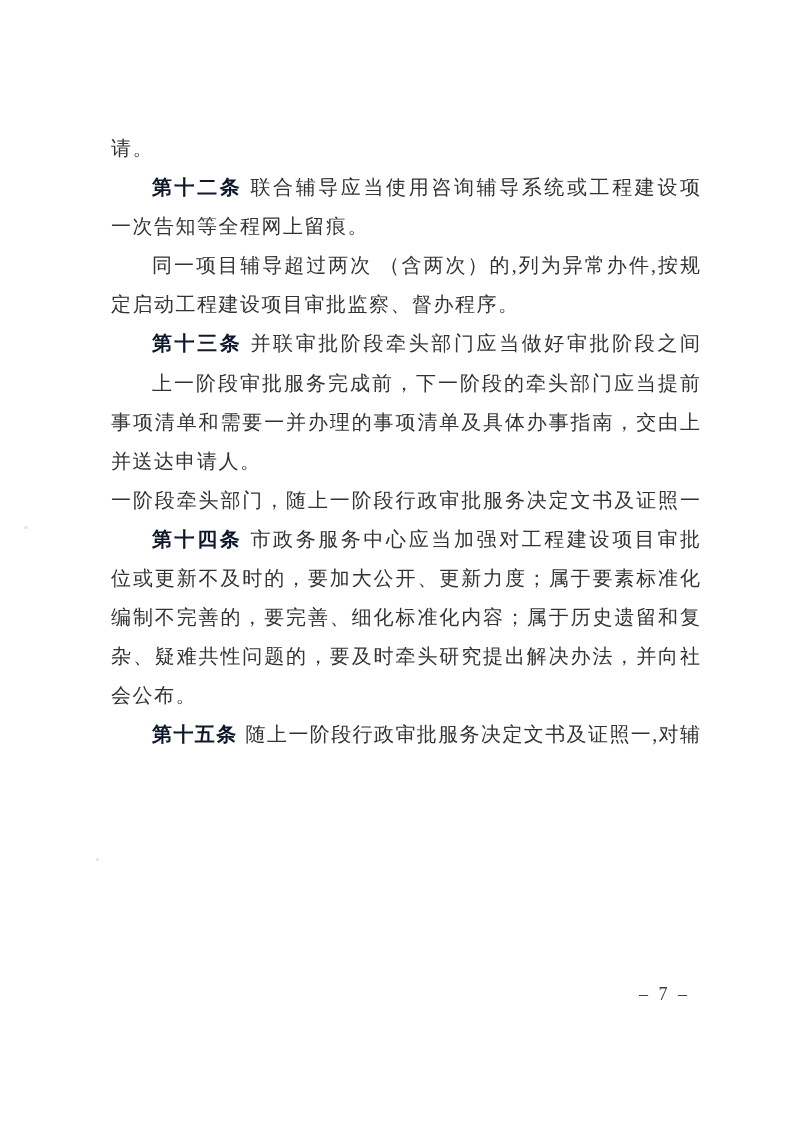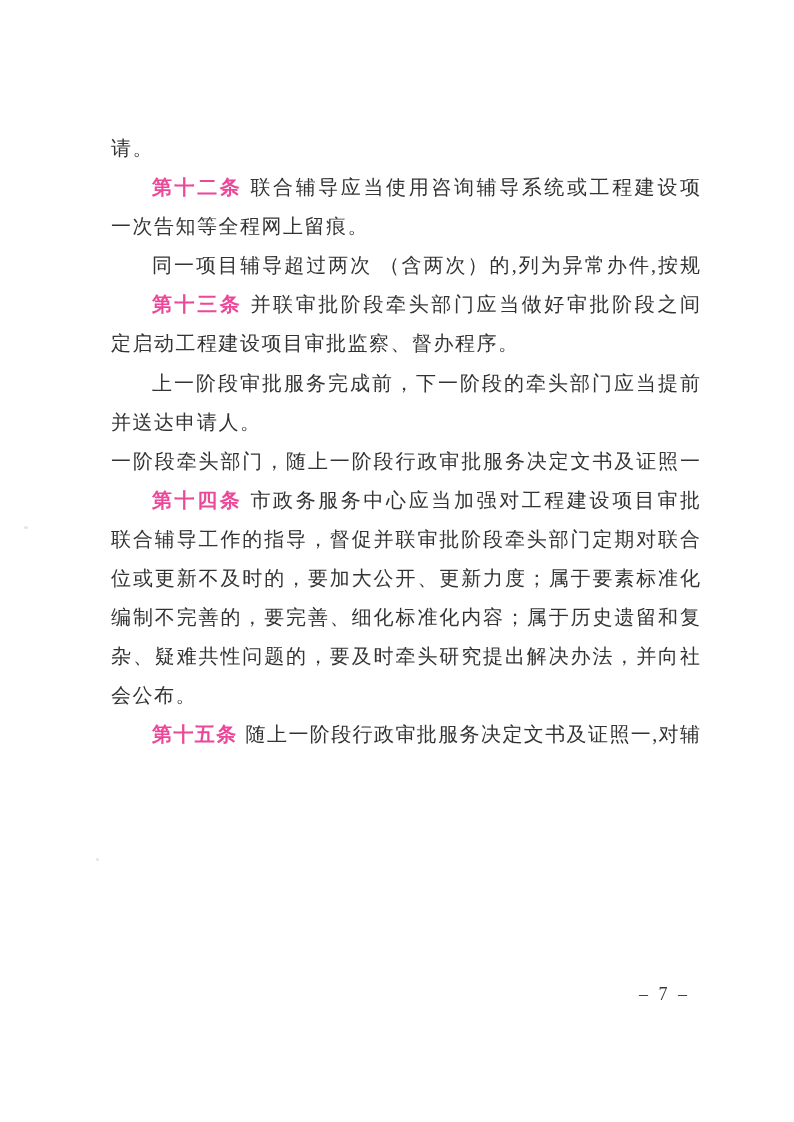--- a/index.html
+++ b/index.html
@@ -35,21 +35,21 @@
   }
   .line:not(.justify) {
     text-align: left;
     letter-spacing: 1.5px;
   }
   .line.indent {
     text-indent: 41px;
   }
   .article-heading {
     font-weight: 700;
-    color: #ec4899;
+    color: #0f172a;
     font-family: "Liberation Sans", "DejaVu Sans", sans-serif;
     margin-right: 8px;
   }
   .article-heading:empty {
     display: none;
     margin-right: 0;
   }
   .footer {
     position: absolute;
     top: 984px;
@@ -71,27 +71,27 @@
 </head>
 <body>
 
 <div class="page">
 
   <div class="content">
     <div class="line"><span>请。</span></div>
     <div class="line indent justify"><span class="article-heading">第十二条</span><span>联合辅导应当使用咨询辅导系统或工程建设项</span></div>
     <div class="line"><span>一次告知等全程网上留痕。</span></div>
     <div class="line indent justify"><span>同一项目辅导超过两次 （含两次）的,列为异常办件,按规</span></div>
+    <div class="line"><span>定启动工程建设项目审批监察、督办程序。</span></div>
     <div class="line indent justify"><span class="article-heading">第十三条</span><span>并联审批阶段牵头部门应当做好审批阶段之间</span></div>
-    <div class="line"><span>定启动工程建设项目审批监察、督办程序。</span></div>
     <div class="line indent justify"><span>上一阶段审批服务完成前，下一阶段的牵头部门应当提前</span></div>
+    <div class="line justify"><span>事项清单和需要一并办理的事项清单及具体办事指南，交由上</span></div>
     <div class="line"><span>并送达申请人。</span></div>
     <div class="line justify"><span>一阶段牵头部门，随上一阶段行政审批服务决定文书及证照一</span></div>
     <div class="line indent justify"><span class="article-heading">第十四条</span><span>市政务服务中心应当加强对工程建设项目审批</span></div>
-    <div class="line justify"><span>联合辅导工作的指导，督促并联审批阶段牵头部门定期对联合</span></div>
     <div class="line justify"><span>位或更新不及时的，要加大公开、更新力度；属于要素标准化</span></div>
     <div class="line justify"><span>编制不完善的，要完善、细化标准化内容；属于历史遗留和复</span></div>
     <div class="line justify"><span>杂、疑难共性问题的，要及时牵头研究提出解决办法，并向社</span></div>
     <div class="line"><span>会公布。</span></div>
     <div class="line indent justify"><span class="article-heading">第十五条</span><span>随上一阶段行政审批服务决定文书及证照一,对辅</span></div>
   </div>
 
   <div class="footer">– 7 –</div>
 
   <div class="speck speck-1"></div>

